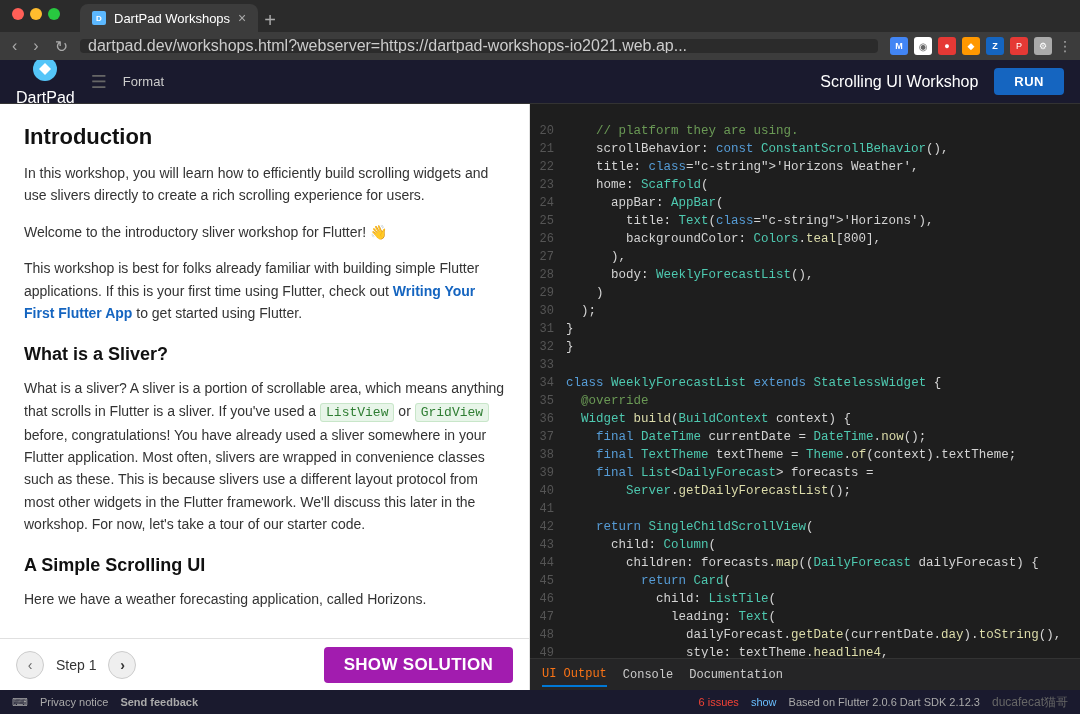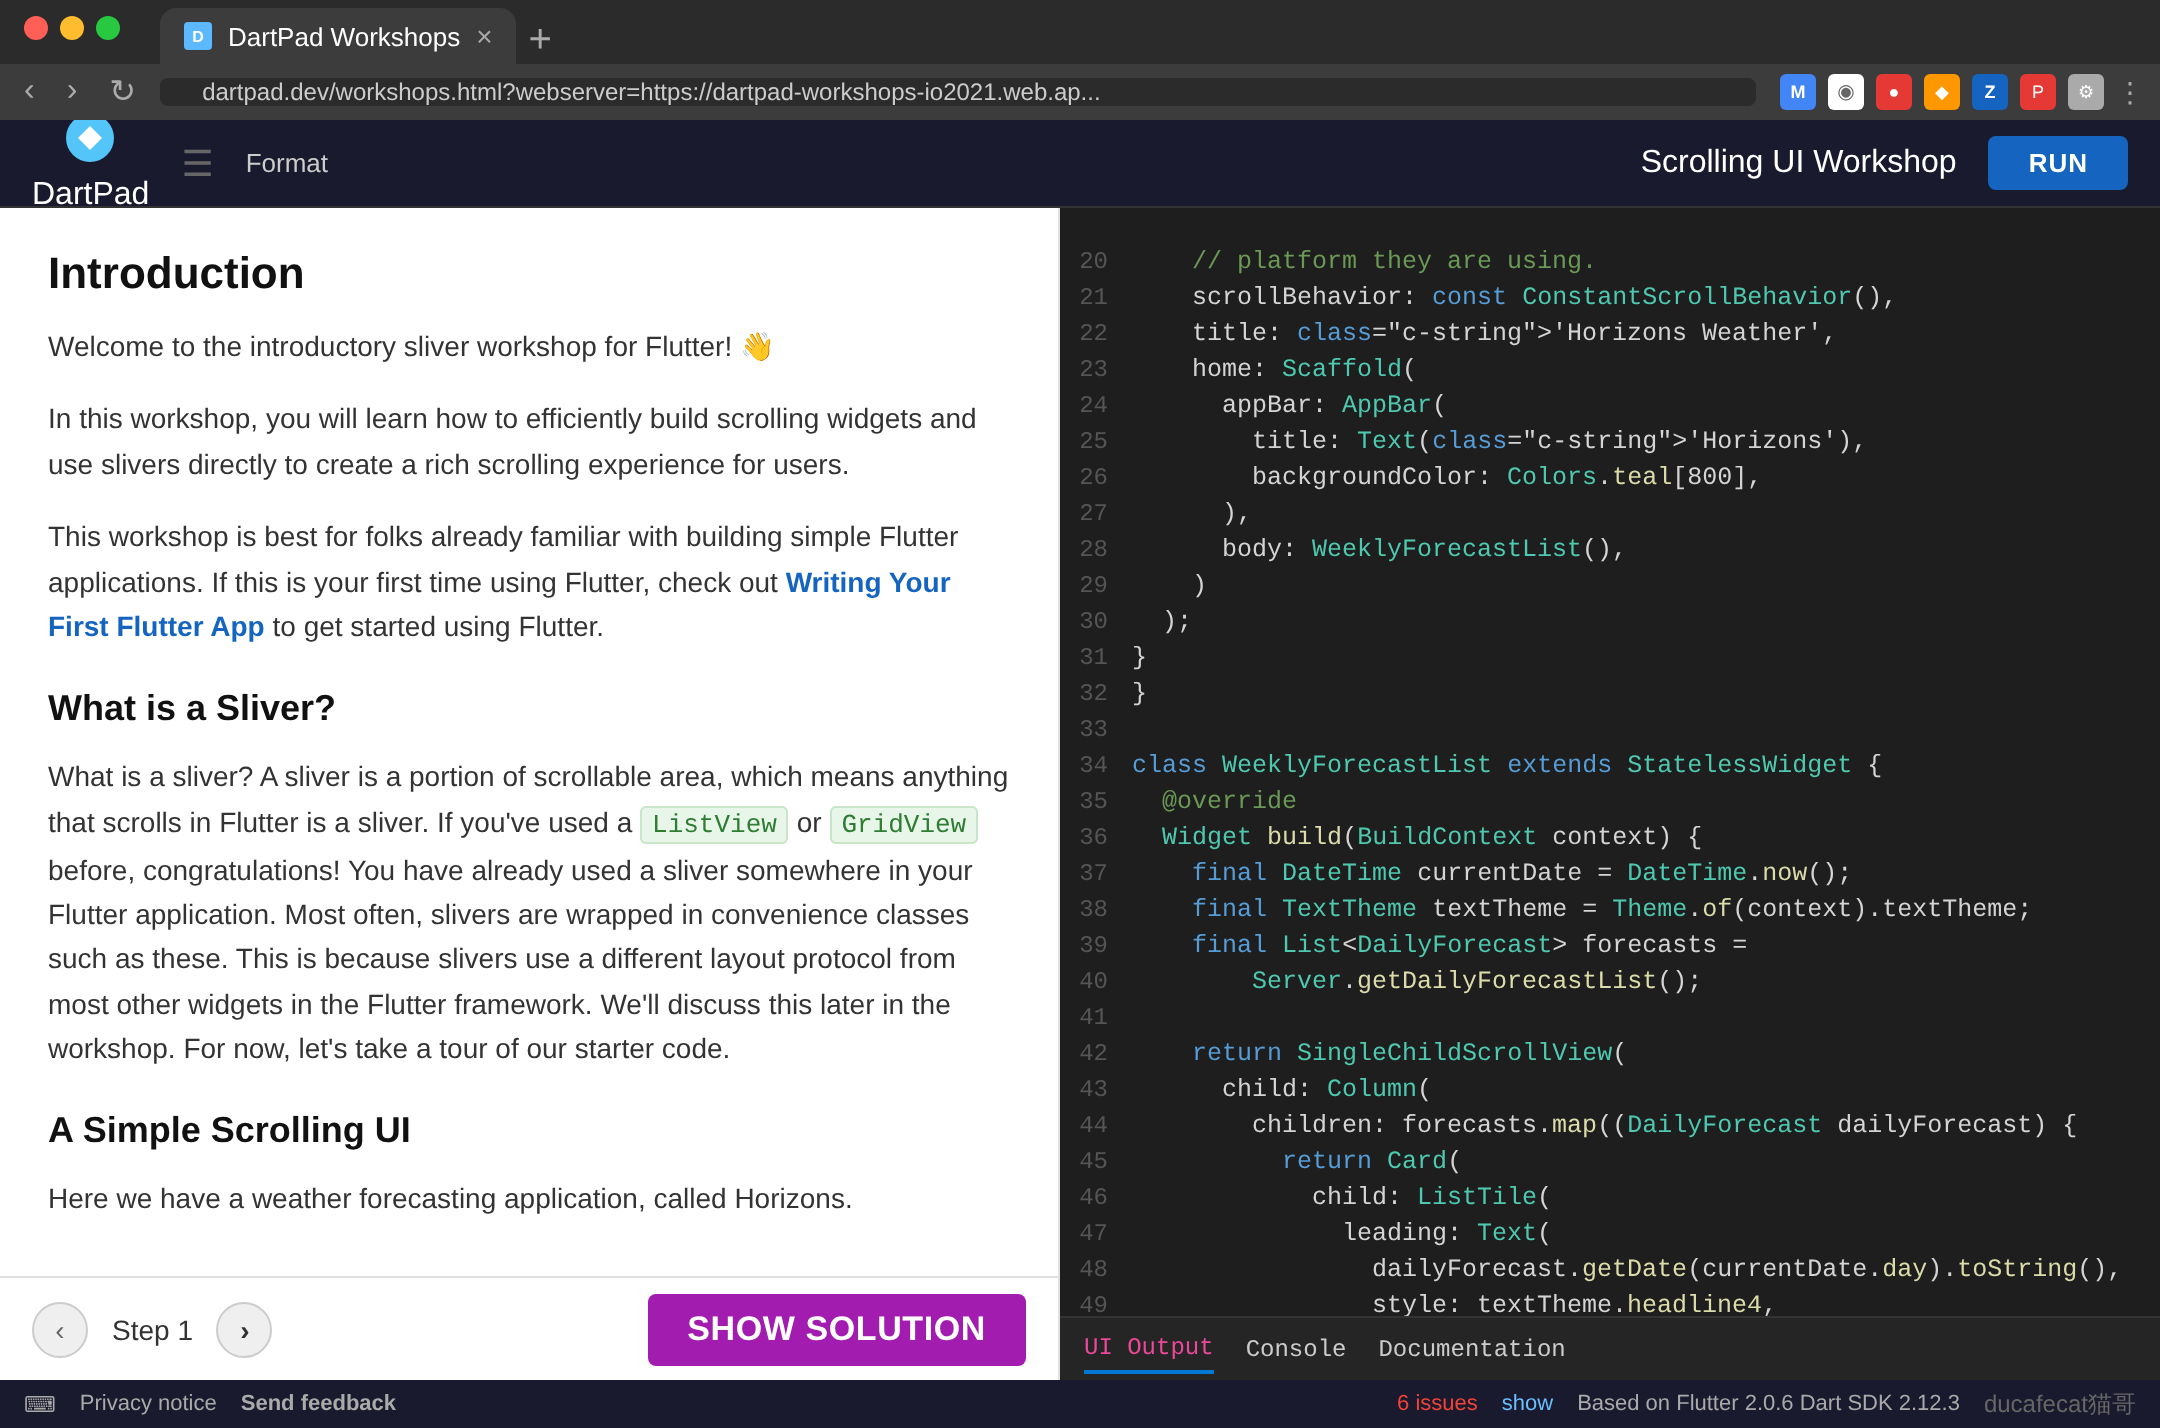--- a/index.html
+++ b/index.html
@@ -9,21 +9,21 @@
     .tab-favicon { width: 14px; height: 14px; background: #5cb8ff; border-radius: 2px; display: flex; align-items: center; justify-content: center; font-size: 8px; color: #fff; font-weight: bold; flex-shrink: 0; }
     .tab-close { margin-left: auto; color: #aaa; font-size: 14px; cursor: pointer; }
     .tab-new { background: none; border: none; color: #aaa; font-size: 20px; cursor: pointer; padding: 0 4px; }
     .window-controls { position: absolute; top: 8px; left: 12px; display: flex; gap: 6px; }
     .wc { width: 12px; height: 12px; border-radius: 50%; }
     .wc-close { background: #ff5f57; }
     .wc-min { background: #febc2e; }
     .wc-max { background: #28c840; }
     .address-bar { background: #3c3c3c; height: 28px; display: flex; align-items: center; padding: 0 8px; gap: 8px; }
     .nav-btn { color: #aaa; font-size: 16px; cursor: pointer; background: none; border: none; padding: 0 4px; }
-    .address-input { background: #2b2b2b; border: none; border-radius: 4px; height: 14px; flex: 1; color: #ccc; font-size: 12px; padding: 0 21px; outline: none; }
+    .address-input { background: #2b2b2b; border: none; border-radius: 4px; height: 14px; flex: 1; color: #ccc; font-size: 16px; padding: 0 8px; outline: none; }
     .browser-icons { display: flex; gap: 6px; align-items: center; margin-left: 4px; }
     .browser-icon { width: 18px; height: 18px; border-radius: 3px; display: flex; align-items: center; justify-content: center; font-size: 10px; }
 
     
     .app { display: flex; flex-direction: column; height: 654px; background: #fff; }
 
     
     .app-header { background: #1a1a2e; height: 44px; display: flex; align-items: center; padding: 0 16px; gap: 16px; border-bottom: 1px solid #333; }
     .dartpad-logo { display: flex; align-items: center; gap: 8px; color: #fff; font-size: 16px; font-weight: 500; flex-direction: column; }
     .logo-icon { width: 24px; height: 24px; background: #54c5f8; border-radius: 50%; display: flex; align-items: center; justify-content: center; }
@@ -70,21 +70,21 @@
 
     
     .c-comment { color: #6a9955; }
     .c-class { color: #4ec9b0; }
     .c-keyword { color: #569cd6; }
     .c-orange { color: #dcdcaa; }
 
     
     .code-bottom { height: 32px; background: #252526; display: flex; align-items: center; padding: 0 12px; gap: 16px; border-top: 1px solid #333; }
     .code-tab { color: #ccc; font-size: 12px; cursor: pointer; padding: 4px 0; }
-    .code-tab.active { color: #ec4899; border-bottom: 2px solid #0078d4; }
+    .code-tab.active { color: #f97316; border-bottom: 2px solid #0078d4; }
 
     
     .status-bar { height: 24px; background: #1a1a2e; display: flex; align-items: center; padding: 0 12px; gap: 12px; }
     .status-left { display: flex; align-items: center; gap: 12px; }
     .status-icon { color: #aaa; font-size: 11px; }
     .status-text { color: #aaa; font-size: 11px; }
     .status-link { color: #6abfff; font-size: 11px; cursor: pointer; }
     .status-spacer { flex: 1; }
     .issues-badge { color: #f44336; font-size: 11px; }
     .watermark { color: #666; font-size: 12px; }
@@ -148,23 +148,23 @@
     <span class="workshop-title">Scrolling UI Workshop</span>
     <button class="run-btn">RUN</button>
   </div>
 
   <div class="main-content">
 
     <div class="left-panel">
       <div class="left-scroll">
 
         <h1>Introduction</h1>
+        <p>In this workshop, you will learn how to efficiently build scrolling widgets and use slivers directly to create a rich scrolling experience for users.</p>
+
         <p>Welcome to the introductory sliver workshop for Flutter! 👋</p>
-
-        <p>In this workshop, you will learn how to efficiently build scrolling widgets and use slivers directly to create a rich scrolling experience for users.</p>
 
         <p>
           <span>This workshop is best for folks already familiar with building simple Flutter applications. If this is your first time using Flutter, check out </span><a href="#" class="link-bold">Writing Your First Flutter App</a><span> to get started using Flutter.</span>
         </p>
 
         <h2>What is a Sliver?</h2>
 
         <p>
           <span>What is a sliver? A sliver is a portion of scrollable area, which means anything that scrolls in Flutter is a sliver. If you've used a </span><code class="code-inline">ListView</code><span> or </span><code class="code-inline">GridView</code><span> before, congratulations! You have already used a sliver somewhere in your Flutter application. Most often, slivers are wrapped in convenience classes such as these. This is because slivers use a different layout protocol from most other widgets in the Flutter framework. We'll discuss this later in the workshop. For now, let's take a tour of our starter code.</span>
         </p>

